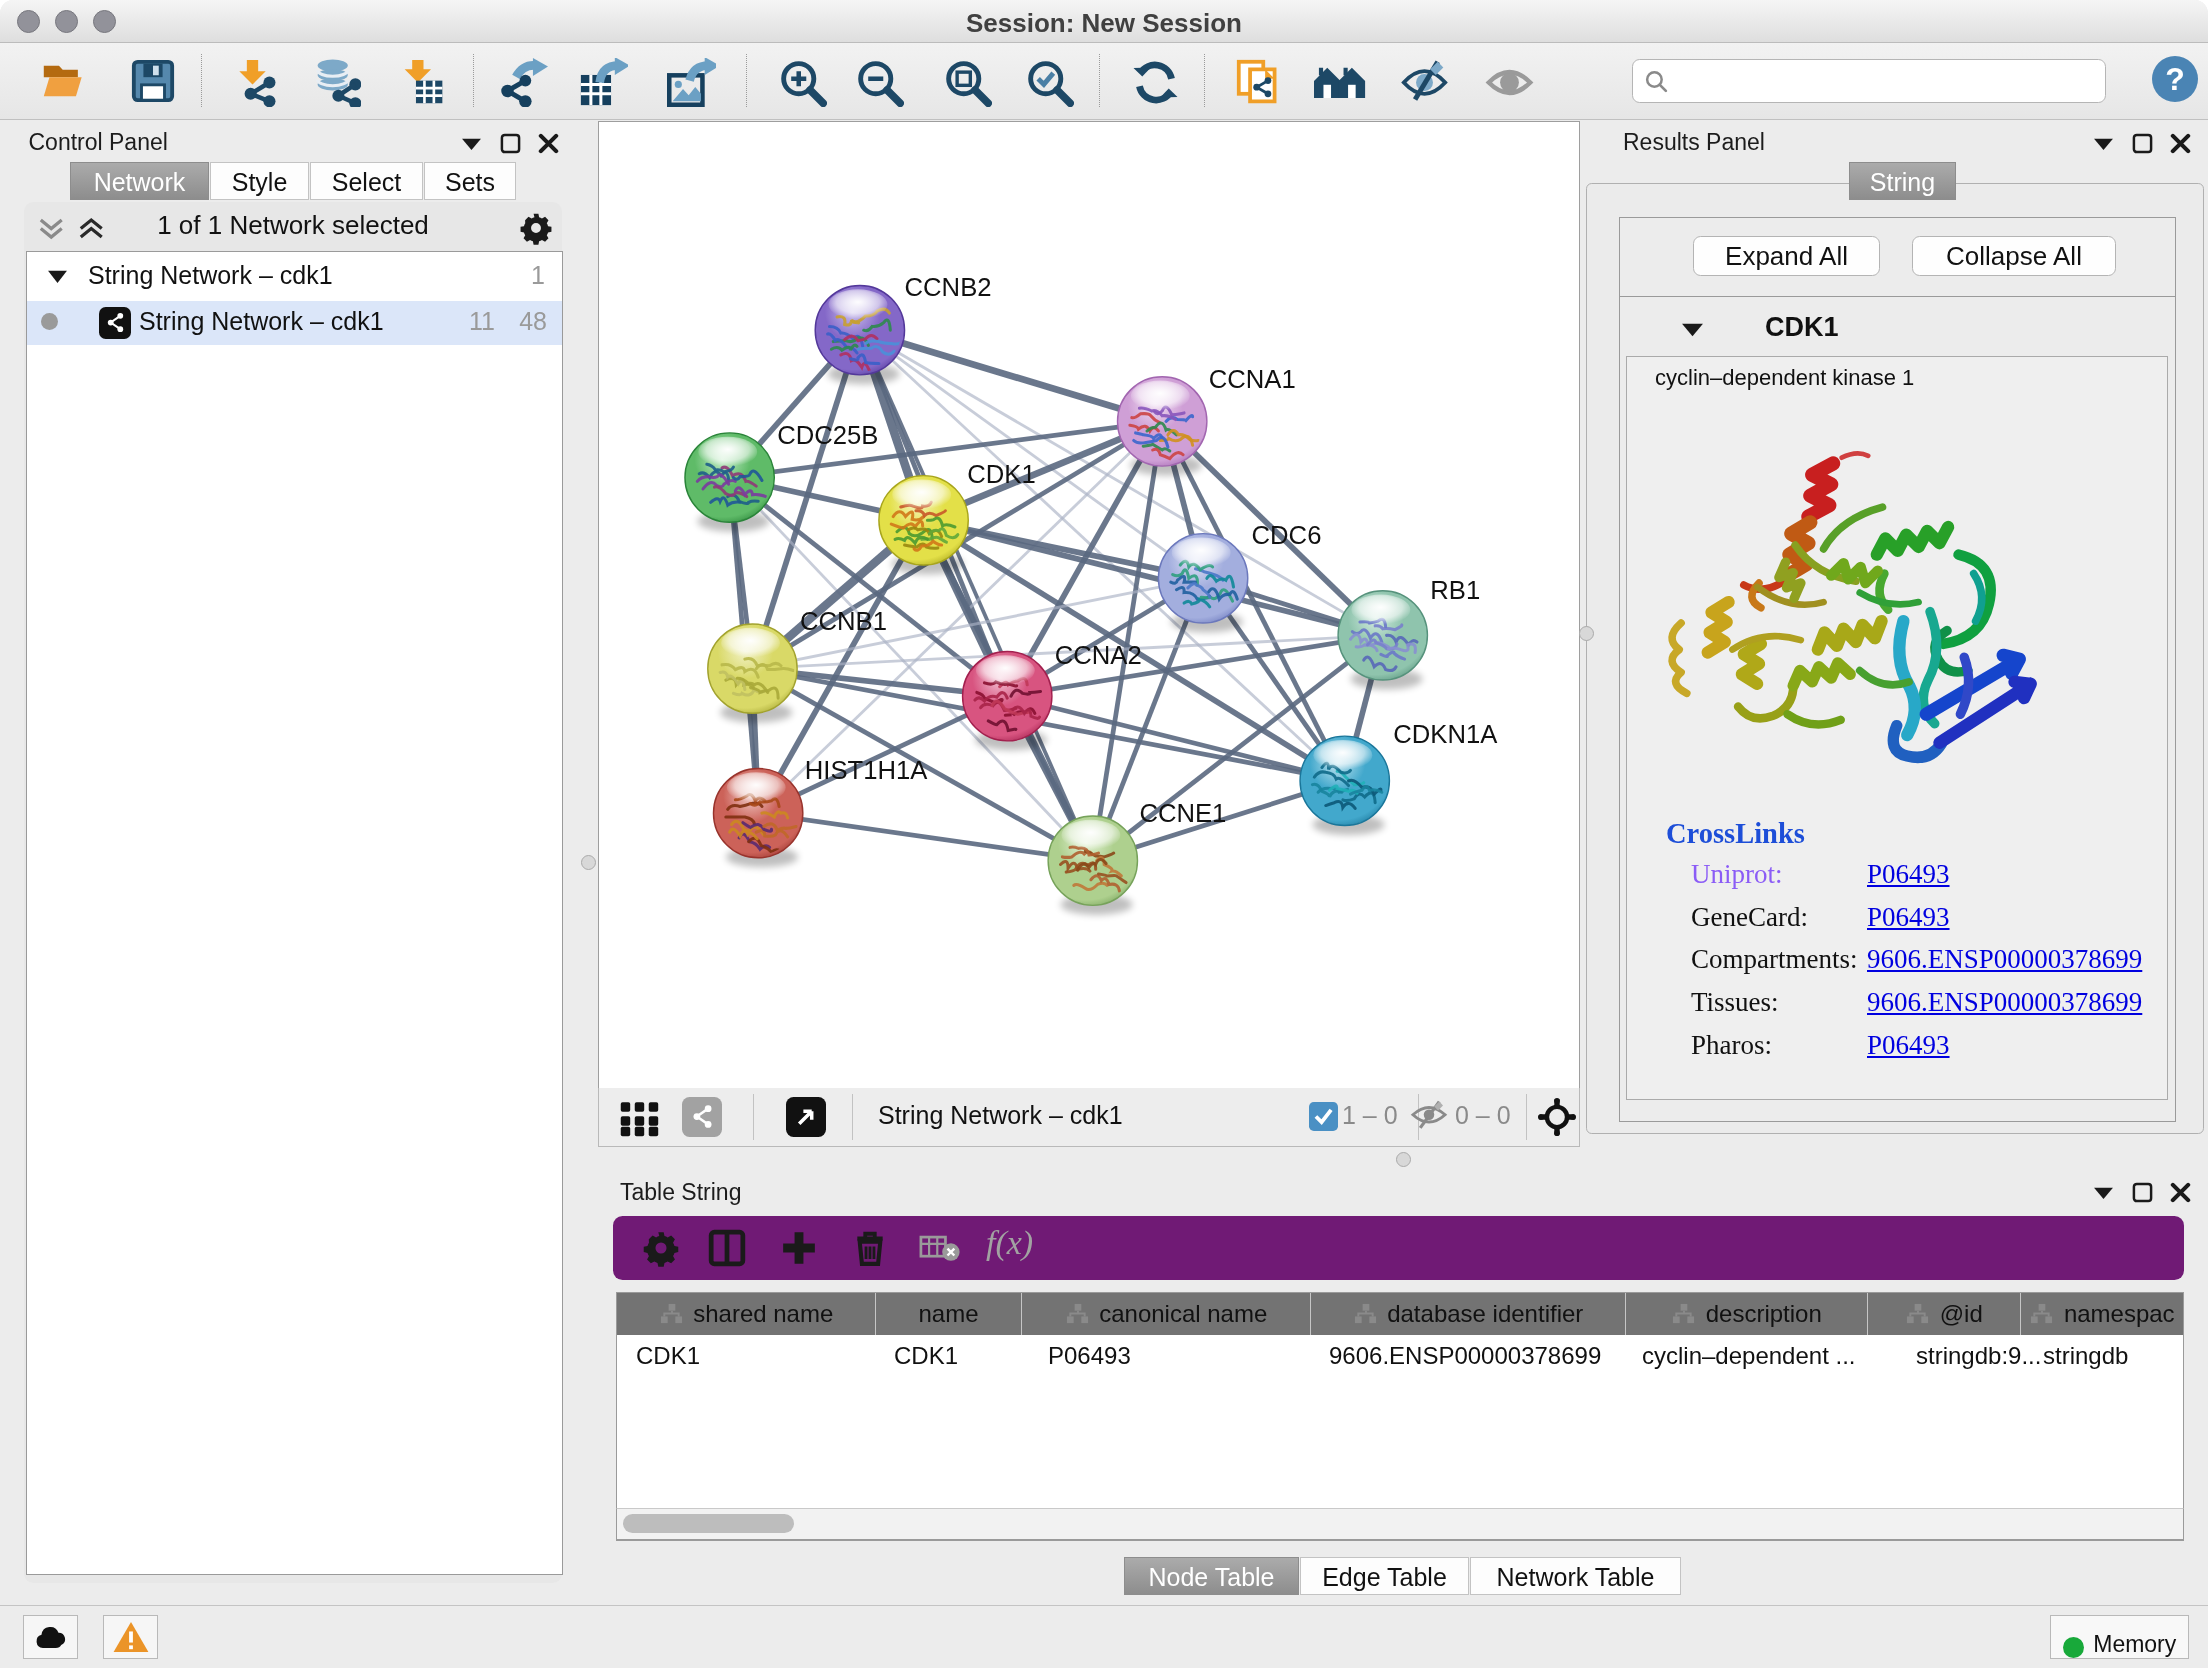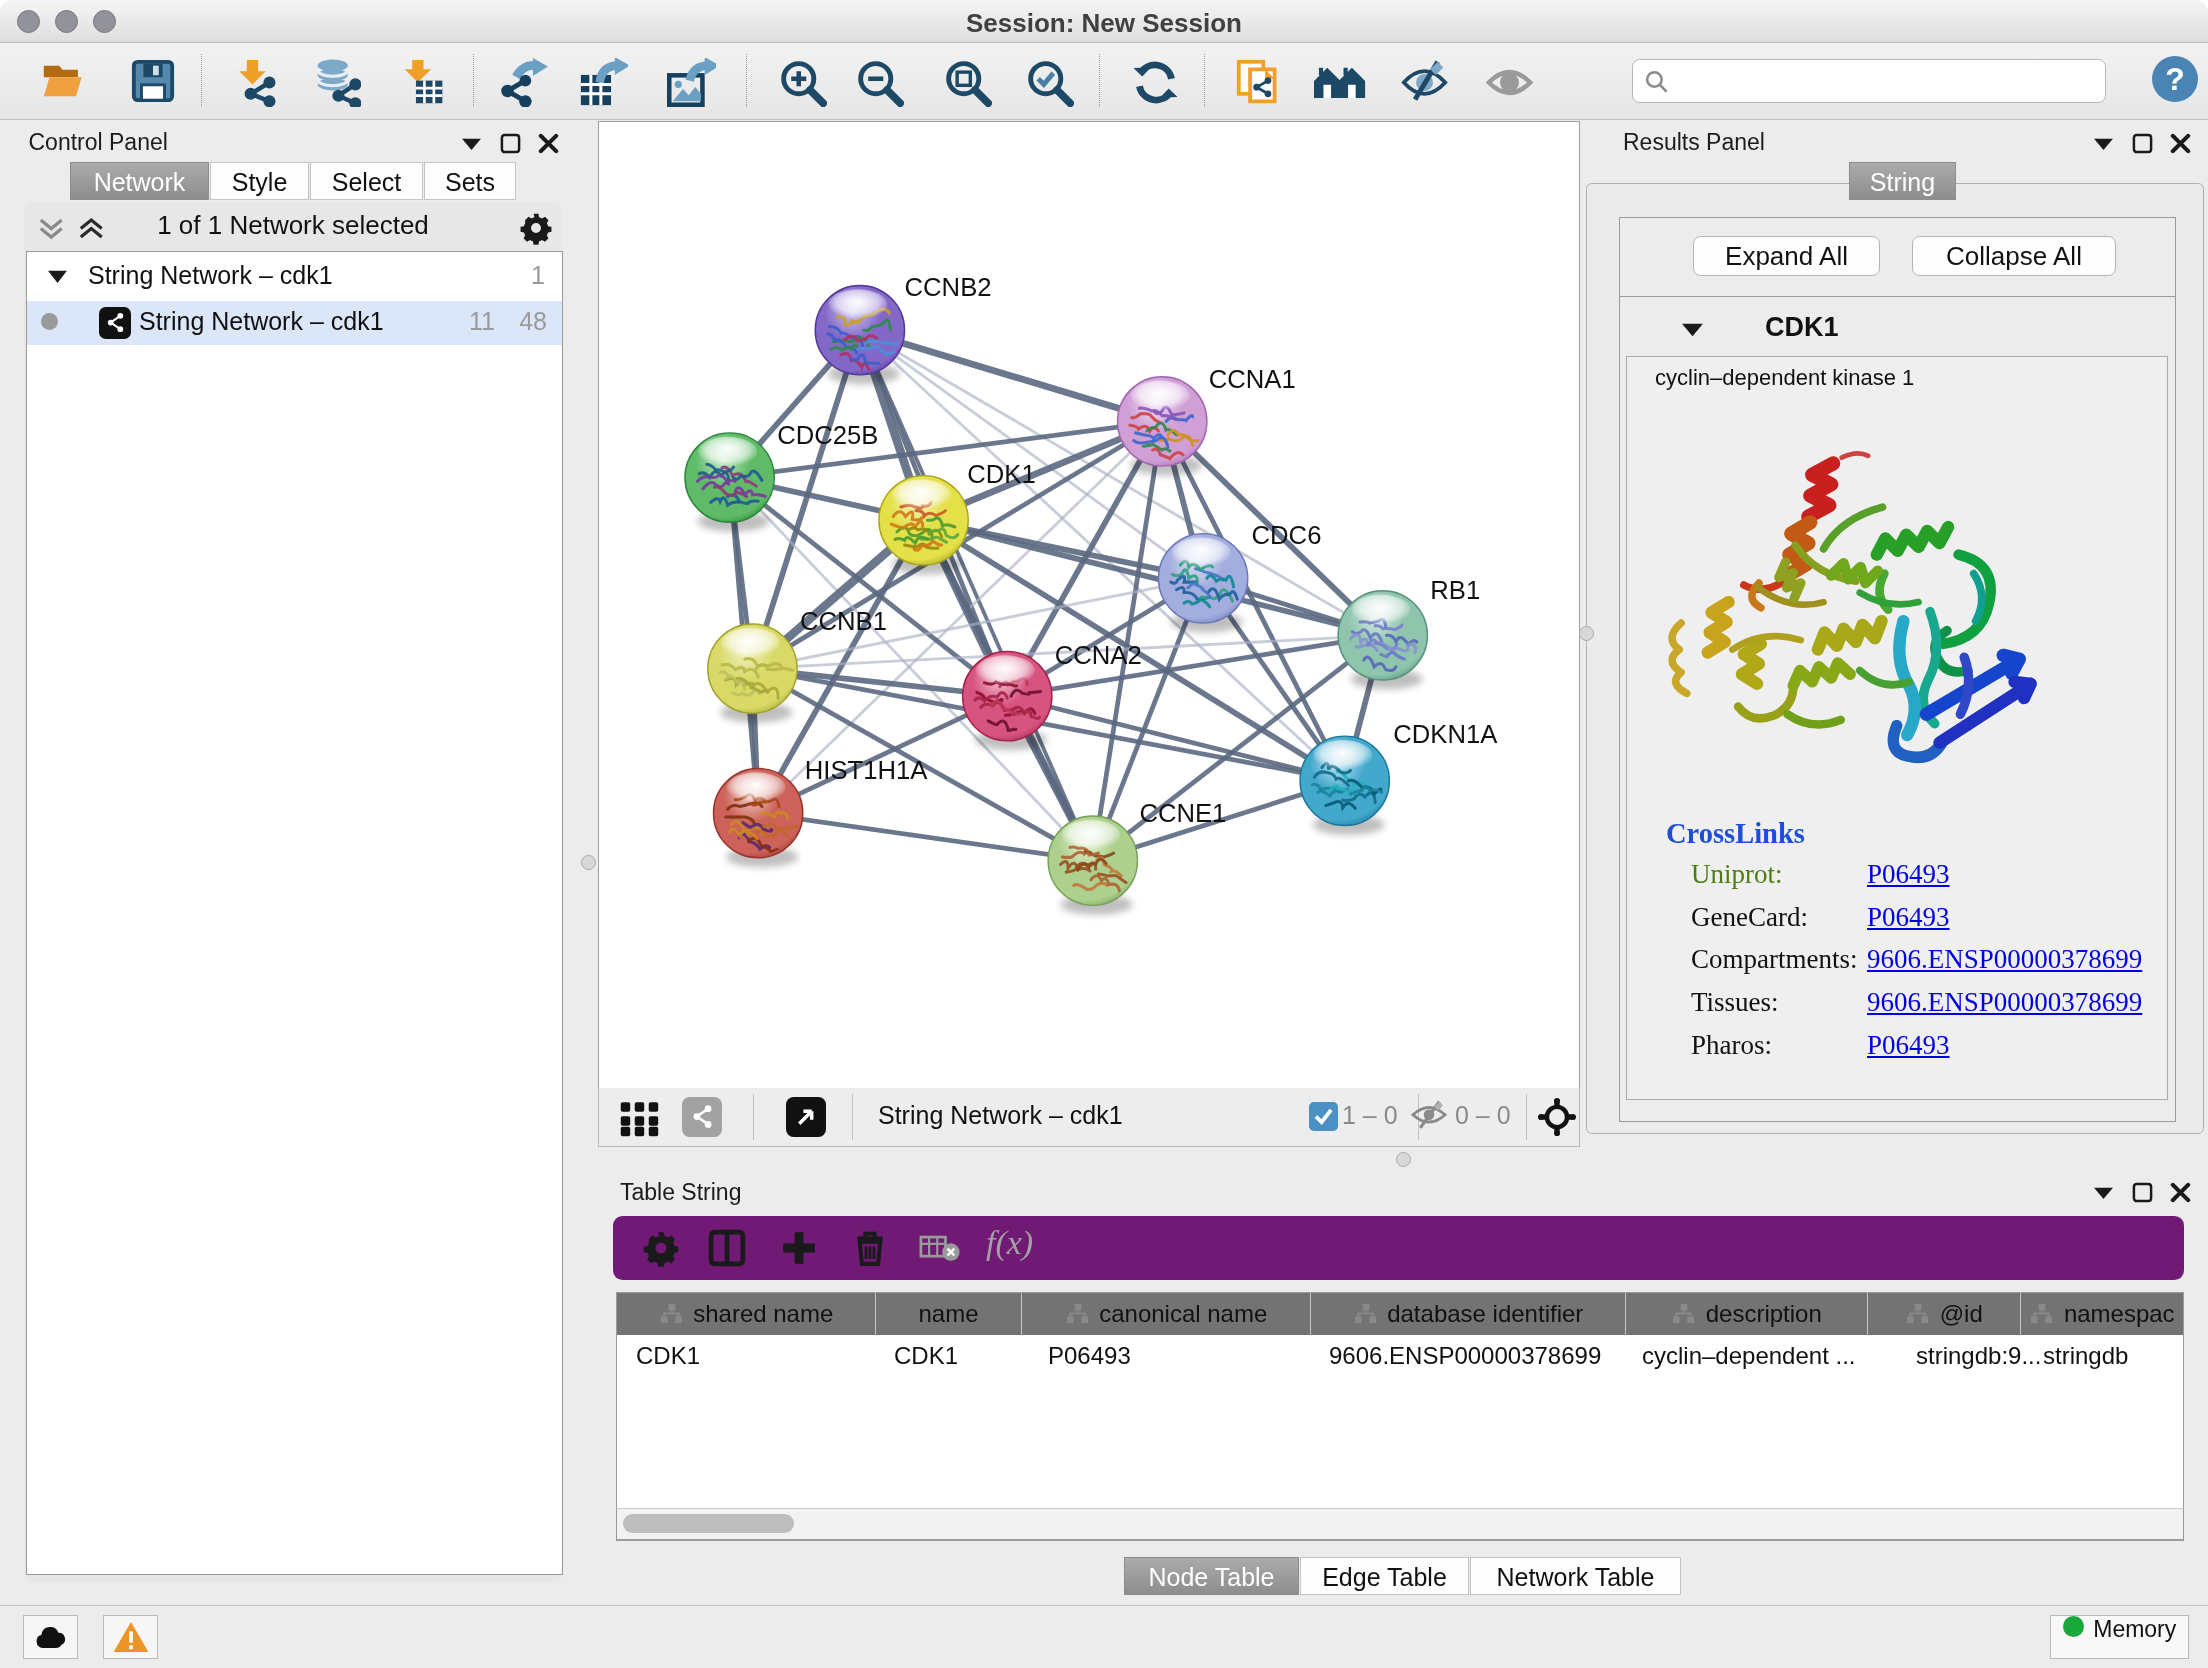--- a/index.html
+++ b/index.html
@@ -49,21 +49,21 @@
   #tp-table{left:616px;top:1292px;width:1566px;height:247px;background:#fff;border:1.9px solid #9a9a9a;}
   #tp-scroll{left:616px;top:1508px;width:1566px;height:30px;background:#f2f2f2;border:1.9px solid #9a9a9a;border-top:1px solid #c9c9c9;}
   .col{position:absolute;top:0;height:42px;border-right:1px solid #c6c6c6;background:#737373;
     display:flex;align-items:center;justify-content:center;font-size:24px;color:#111;gap:9.5px;box-sizing:border-box;}
   .cell{position:absolute;top:49px;font-size:24px;color:#111;}
   
   #statusline{left:0;top:1605px;width:2208px;height:1px;background:#c4c4c4;}
   .sbtn{position:absolute;top:1615px;width:53px;height:42px;background:#f6f6f6;
     border:1px solid #b9b9b9;display:flex;align-items:center;justify-content:center;}
   #memory{left:2050px;top:1615px;width:137px;height:42px;background:#f8f8f8;border:1px solid #b9b9b9;
-    font-size:23px;color:#111;display:flex;align-items:flex-start;justify-content:center;gap:9.5px;}
+    font-size:23px;color:#111;display:flex;align-items:flex-end;justify-content:center;gap:9.5px;}
   .knob{position:absolute;width:13.3px;height:13.3px;border-radius:50%;background:#d8d8d8;border:1px solid #aaa;}
 </style>
 </head>
 <body>
 
 <div id="titlebar" class="abs">
   <div class="light" style="left:17px;"></div>
   <div class="light" style="left:55px;"></div>
   <div class="light" style="left:93px;"></div>
   <div id="title" class="abs">Session: New Session</div>
@@ -711,21 +711,21 @@
       <path d="M346 148 q16 24 2 50" stroke="#10a090" stroke-width="8"></path>
       <path d="M250 78 q-44 12 -62 44" stroke="#58a028" stroke-width="8"></path>
       <path d="M158 118 q22 32 64 38" stroke="#88a020" stroke-width="8"></path>
       <path d="M148 136 l-7 16 l15 -5 l-7 16 l15 -5 l-7 16" stroke="#90a020" stroke-width="10"></path>
       <path d="M92 228 q32 -22 72 -10" stroke="#b0a020" stroke-width="7"></path>
       <path d="M196 150 l13 -13 l5 17 l13 -13 l5 17 l13 -13" stroke="#70a81c" stroke-width="11"></path>
       <path d="M226 250 q24 22 52 12" stroke="#48a030" stroke-width="8"></path>
     </g>
   </svg>
   <div class="abs serif" style="left:1666px;top:818px;font-size:28.5px;font-weight:bold;color:#1d4ed8;">CrossLinks</div>
-  <div class="abs serif" style="left:1691px;top:859px;font-size:27px;color:#4d7c0f;">Uniprot:</div>
+  <div class="abs serif" style="left:1691px;top:859px;font-size:27px;color:#8b5cf6;">Uniprot:</div>
   <div class="abs" style="left:1867px;top:859px;font-size:27px;"><a class="link">P06493</a></div>
   <div class="abs serif" style="left:1691px;top:902px;font-size:27px;color:#111;">GeneCard:</div>
   <div class="abs" style="left:1867px;top:902px;font-size:27px;"><a class="link">P06493</a></div>
   <div class="abs serif" style="left:1691px;top:944px;font-size:27px;color:#111;">Compartments:</div>
   <div class="abs" style="left:1867px;top:944px;font-size:27px;"><a class="link">9606.ENSP00000378699</a></div>
   <div class="abs serif" style="left:1691px;top:987px;font-size:27px;color:#111;">Tissues:</div>
   <div class="abs" style="left:1867px;top:987px;font-size:27px;"><a class="link">9606.ENSP00000378699</a></div>
   <div class="abs serif" style="left:1691px;top:1030px;font-size:27px;color:#111;">Pharos:</div>
   <div class="abs" style="left:1867px;top:1030px;font-size:27px;"><a class="link">P06493</a></div>
 </div>

